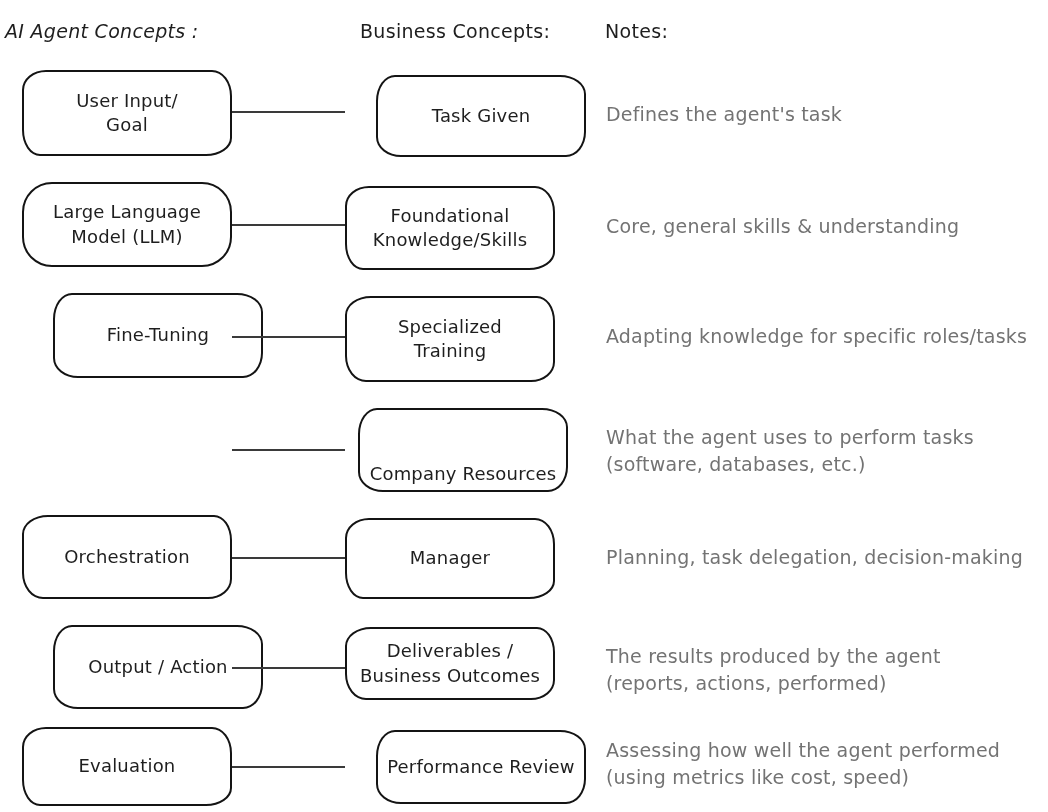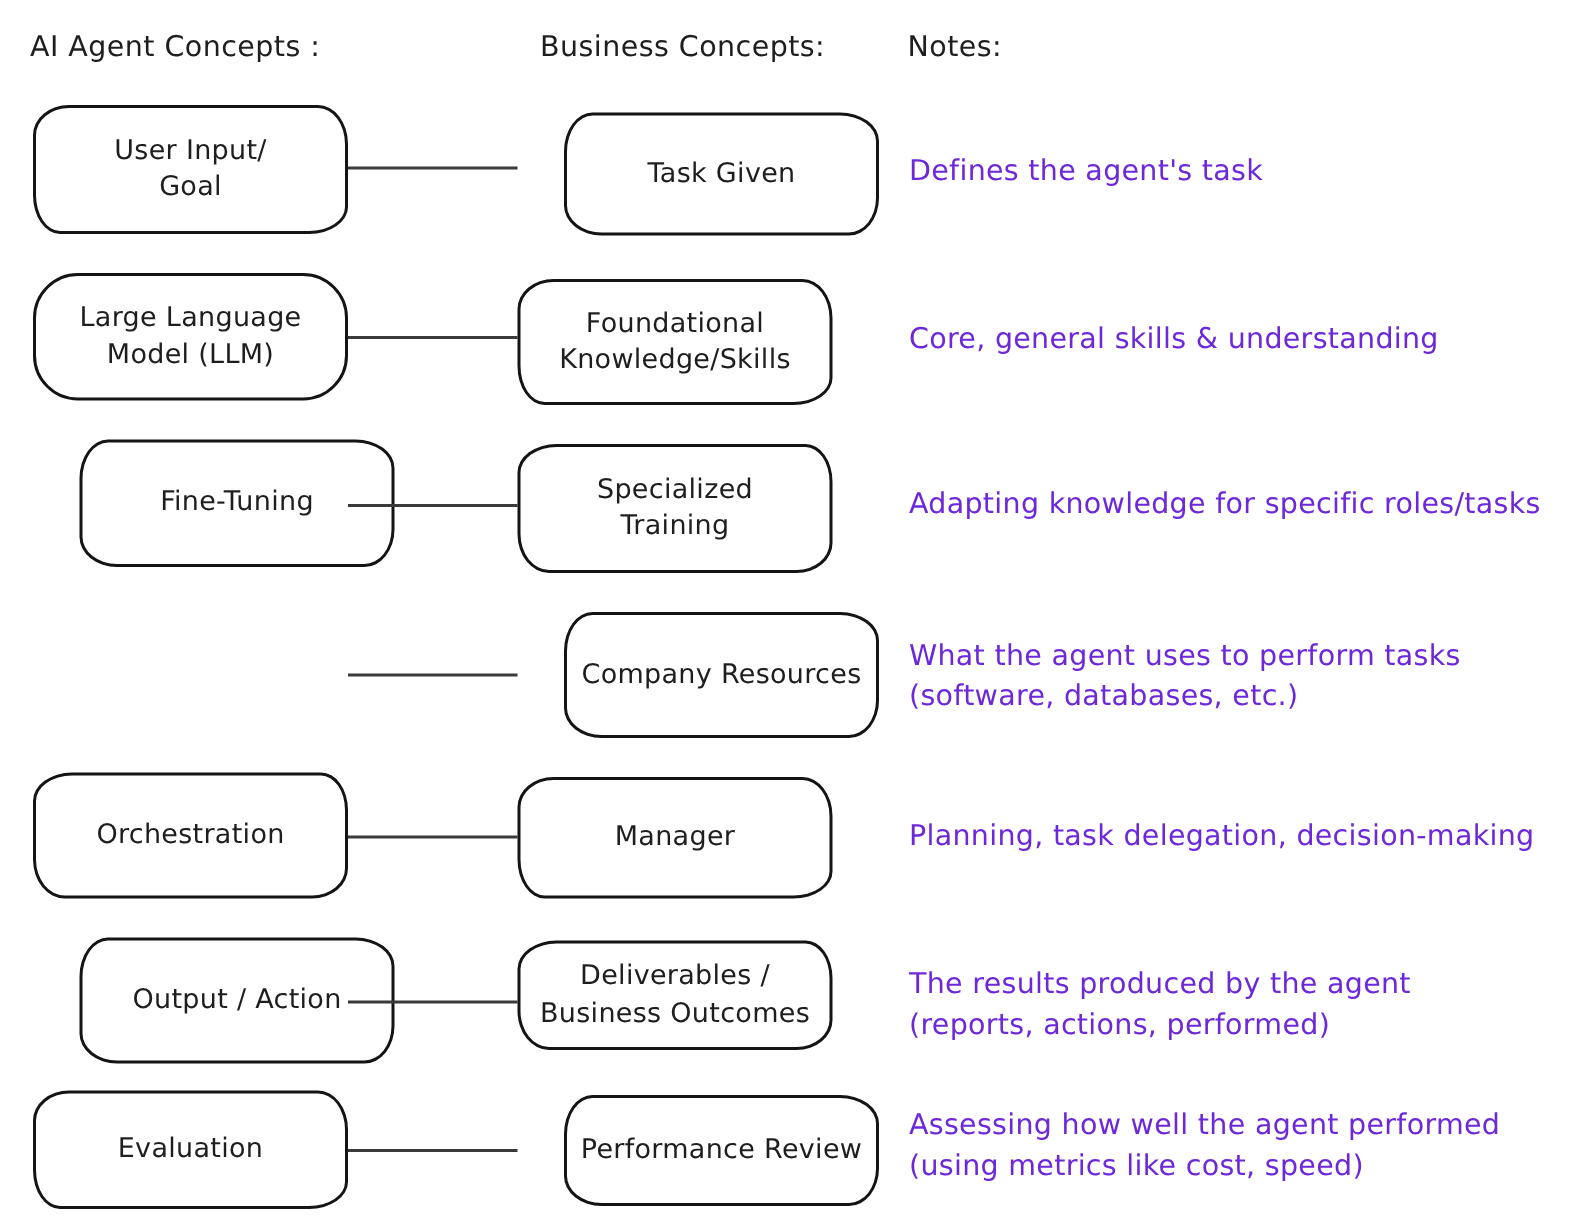--- a/index.html
+++ b/index.html
@@ -48,29 +48,29 @@
     height: 0;
     border-top: 2.2px solid #3a3a3a;
   }
   .note {
     position: absolute;
     left: 606px;
     font-size: 19px;
     line-height: 1.42;
     white-space: pre-line;
     letter-spacing: 0.2px;
-    color: #6d28d9;
+    color: #737373;
   }
 </style>
 </head>
 <body>
 
 <div class="canvas">
 
-  <div class="col-header" style="left:20px; top:20px;">AI Agent Concepts :</div>
+  <div class="col-header" style="left:5px; top:20px;font-style:italic;">AI Agent Concepts :</div>
   <div class="col-header" style="left:360px; top:20px;">Business Concepts:</div>
   <div class="col-header" style="left:605px; top:20px;">Notes:</div>
 
   <div class="node-box r-a" style="left:22px; top:70px; height:86px;">
     <span class="box-label">User Input/
 Goal</span>
   </div>
   <div class="connector" style="top:111px;"></div>
   <div class="node-box r-b" style="left:345px; top:75px; height:82px;">
     <span class="box-label">Task Given</span>
@@ -92,21 +92,21 @@
     <span class="box-label">Fine-Tuning</span>
   </div>
   <div class="connector" style="top:336px;"></div>
   <div class="node-box r-c" style="left:345px; top:296px; height:86px;">
     <span class="box-label">Specialized
 Training</span>
   </div>
   <div class="note" style="top:323px;">Adapting knowledge for specific roles/tasks</div>
 
   <div class="connector" style="top:449px;"></div>
-  <div class="node-box r-b" style="left:345px; top:408px; height:84px;">
+  <div class="node-box r-b" style="left:327px; top:408px; height:84px;align-items:flex-end;">
     <span class="box-label">Company Resources</span>
   </div>
   <div class="note" style="top:424px;">What the agent uses to perform tasks
 (software, databases, etc.)</div>
 
   <div class="node-box r-c" style="left:22px; top:515px; height:84px;">
     <span class="box-label">Orchestration</span>
   </div>
   <div class="connector" style="top:557px;"></div>
   <div class="node-box r-a" style="left:345px; top:518px; height:81px;">

